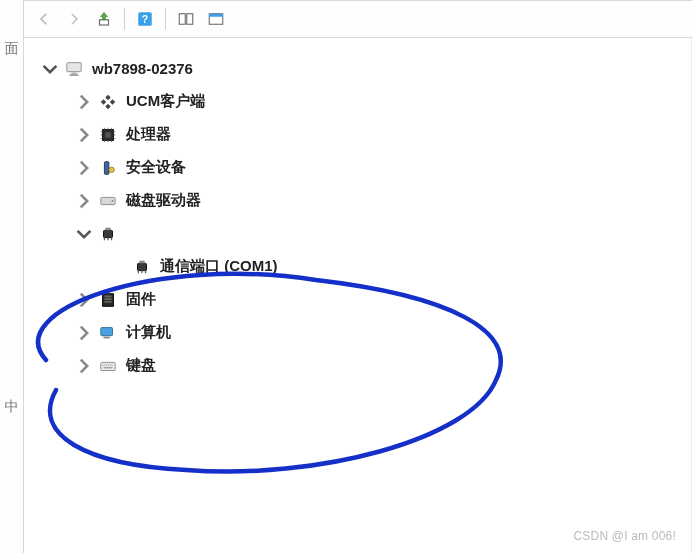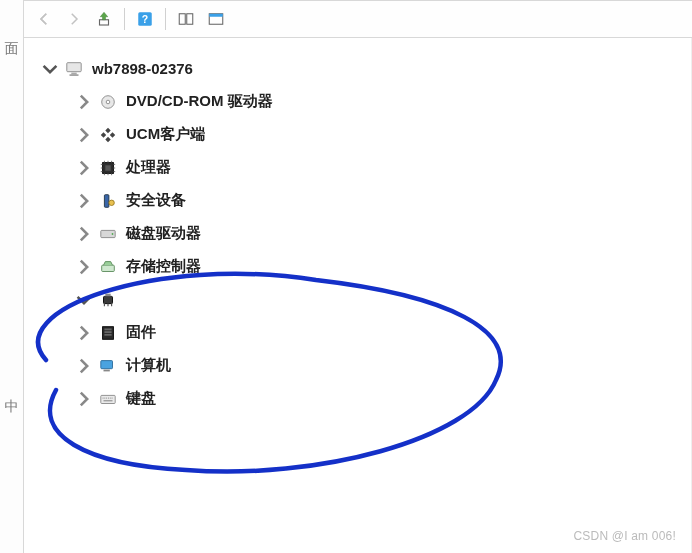--- a/index.html
+++ b/index.html
@@ -173,35 +173,20 @@
   <div id="children">
       <div class="row">
         <span class="indent" style="width: 40px;"></span>
         <span class="expander">
           <svg viewBox="0 0 10 10">
             <path d="M3 1l4 4-4 4" fill="none" stroke="#888" stroke-width="1.6"></path>
           </svg>
         </span>
         <span class="ico">
           <svg viewBox="0 0 20 20">
-            <circle cx="10" cy="10" r="7" fill="#e8e8e8" stroke="#888"></circle>
-            <circle cx="10" cy="10" r="2" fill="#fff" stroke="#888"></circle>
-          </svg>
-        </span>
-        <span class="label">DVD/CD-ROM 驱动器</span>
-      </div>
-      <div class="row">
-        <span class="indent" style="width: 40px;"></span>
-        <span class="expander">
-          <svg viewBox="0 0 10 10">
-            <path d="M3 1l4 4-4 4" fill="none" stroke="#888" stroke-width="1.6"></path>
-          </svg>
-        </span>
-        <span class="ico">
-          <svg viewBox="0 0 20 20">
             <path d="M10 2l3 3-3 3-3-3z M10 12l3 3-3 3-3-3z M2 10l3-3 3 3-3 3z M12 10l3-3 3 3-3 3z" fill="#444"></path>
           </svg>
         </span>
         <span class="label">UCM客户端</span>
       </div>
       <div class="row">
         <span class="indent" style="width: 40px;"></span>
         <span class="expander">
           <svg viewBox="0 0 10 10">
             <path d="M3 1l4 4-4 4" fill="none" stroke="#888" stroke-width="1.6"></path>
@@ -243,45 +228,42 @@
             <rect x="2" y="6" width="16" height="8" rx="1" fill="#d8d8d8" stroke="#888"></rect>
             <circle cx="15" cy="10" r="1" fill="#5a5"></circle>
           </svg>
         </span>
         <span class="label">磁盘驱动器</span>
       </div>
       <div class="row">
         <span class="indent" style="width: 40px;"></span>
         <span class="expander">
           <svg viewBox="0 0 10 10">
-            <path d="M3 1l4 4-4 4" fill="none" stroke="#888" stroke-width="1.6"></path>
-          </svg>
-        </span>
-        <span class="ico">
-          <svg viewBox="0 0 20 20">
-            <rect x="3" y="8" width="14" height="7" rx="1" fill="#cfe8cf" stroke="#5a8a5a"></rect>
-            <path d="M5 8l2-4h6l2 4" fill="#9acf9a" stroke="#5a8a5a"></path>
-          </svg>
-        </span>
-        <span class="label">存储控制器</span>
-      </div>
-      <div class="row">
-        <span class="indent" style="width: 40px;"></span>
-        <span class="expander">
-          <svg viewBox="0 0 10 10">
             <path d="M1 3l4 4 4-4" fill="none" stroke="#555" stroke-width="1.6"></path>
           </svg>
         </span>
         <span class="ico">
           <svg viewBox="0 0 20 20">
             <rect x="5" y="6" width="10" height="8" rx="1" fill="#3a3a3a" stroke="#000"></rect>
             <rect x="7" y="3" width="6" height="3" fill="#888"></rect>
             <path d="M6 14v3M10 14v3M14 14v3" stroke="#555" stroke-width="1.3"></path>
           </svg>
         </span>
+      </div>
+      <div class="row">
+        <span class="indent" style="width: 74px;"></span>
+        <span class="expander none"></span>
+        <span class="ico">
+          <svg viewBox="0 0 20 20">
+            <rect x="5" y="6" width="10" height="8" rx="1" fill="#3a3a3a" stroke="#000"></rect>
+            <rect x="7" y="3" width="6" height="3" fill="#888"></rect>
+            <path d="M6 14v3M10 14v3M14 14v3" stroke="#555" stroke-width="1.3"></path>
+          </svg>
+        </span>
+        <span class="label">通信端口 (COM1)</span>
       </div>
       <div class="row">
         <span class="indent" style="width: 40px;"></span>
         <span class="expander">
           <svg viewBox="0 0 10 10">
             <path d="M3 1l4 4-4 4" fill="none" stroke="#888" stroke-width="1.6"></path>
           </svg>
         </span>
         <span class="ico">
           <svg viewBox="0 0 20 20">

